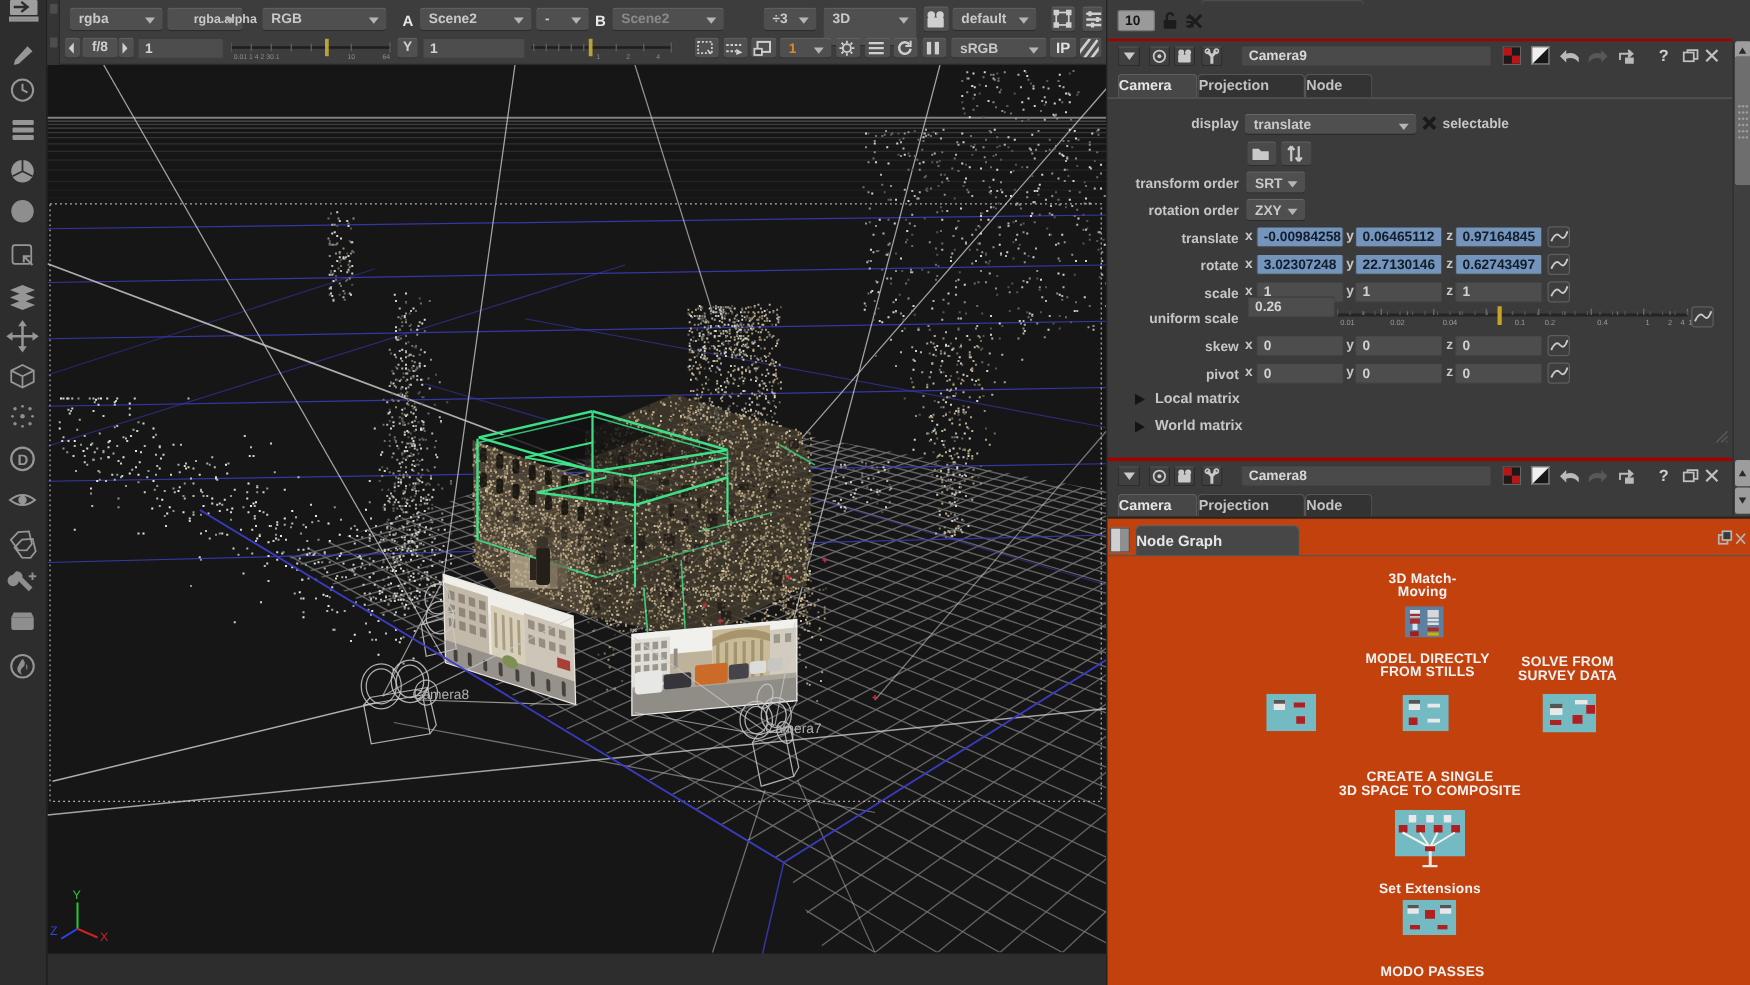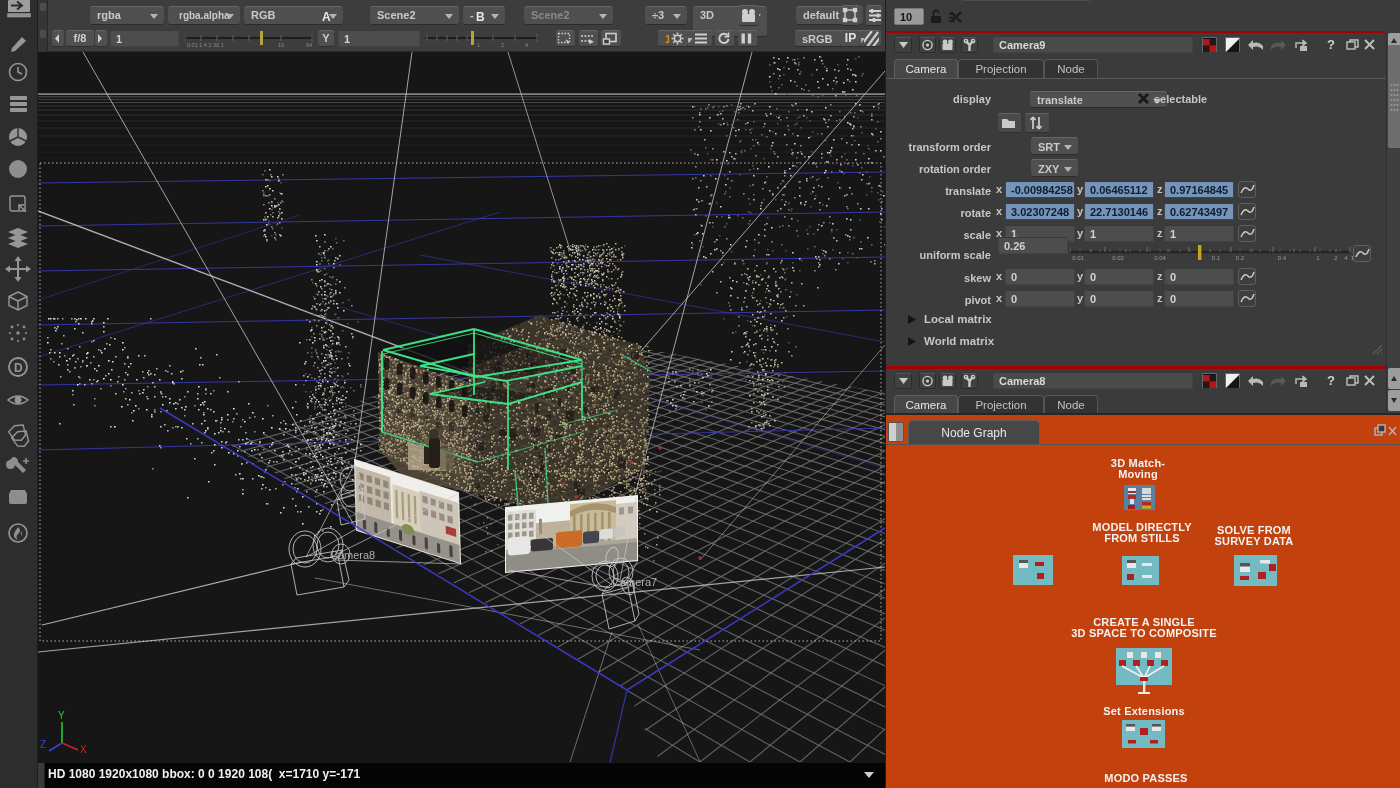--- a/index.html
+++ b/index.html
@@ -6,33 +6,33 @@
 html,body { width:1400px; height:788px; overflow:hidden; background:#2d2d2d;
   font-family:"Liberation Sans", sans-serif; }
 #page { position:relative; width:1400px; height:788px; }
 .abs { position:absolute; }
 .btn { position:absolute; background:#505050; border-radius:3px;
   border-top:1px solid #646464; border-bottom:1px solid #2e2e2e;
   color:#cfcfcf; font-size:11px; font-weight:bold; }
 .dd { position:absolute; background:#4f4f4f; border-radius:3px;
   border-top:1px solid #666; border-bottom:1px solid #2b2b2b;
   color:#c9c9c9; font-size:11px; font-weight:bold; line-height:17px;
-  padding-left:7px;margin-left:34px; }
+  padding-left:7px; }
 .dd:after { content:""; position:absolute; right:6px; top:7px;
   border-left:4px solid transparent; border-right:4px solid transparent;
   border-top:5px solid #b5b5b5; }
 .lbl { position:absolute; color:#c6c6c6; font-size:11px; font-weight:bold; }
 .fld { position:absolute; background:#4d4d4d; border-radius:2px;
   border:1px solid #434343; border-top-color:#393939; color:#d2d2d2;
   font-size:11px; font-weight:bold; line-height:16px; padding-left:5px; }
 .fldsel { background:#7494bc; color:#111d2b; }
 .curveb { position:absolute; width:18px; height:17px; background:#3e3e3e;
   border:1px solid #5e5e5e; border-radius:3px; }
 .tab { position:absolute; height:19px; line-height:19px; font-size:11.5px;
-  font-weight:normal; color:#c2c2c2; text-align:center;
+  font-weight:bold; color:#c2c2c2; text-align:left;
   border:1px solid #555; border-bottom:none; border-radius:4px 4px 0 0;
   background:#333; }
 .tabon { background:#474747; color:#e6e6e6; border-color:#5f5f5f; }
 .ng-lab { position:absolute; color:#f2f2f2; font-size:11px; font-weight:bold;
   text-align:center; line-height:11px; letter-spacing:0.2px; width:160px;
   transform:translateX(-80px); }
 </style>
 </head>
 <body>
 <div id="page">
@@ -104,21 +104,21 @@
 </g>
 </svg>
 </div>
 
 <div class="abs" style="left:38px;top:0;width:847px;height:52px;background:#3d3d3d;border-bottom:1px solid #2a2a2a">
   <div class="abs" style="left:0;top:0;width:10px;height:52px;background:#353535;border-right:1px solid #2a2a2a"></div>
   <div class="abs" style="left:2px;top:3px;width:6px;height:8px;background:#4d4d4d;border-radius:1px"></div>
   <div class="abs" style="left:2px;top:30px;width:6px;height:8px;background:#4d4d4d;border-radius:1px"></div>
 
   <div class="dd" style="left:18px;top:6px;width:74px;height:19px">rgba</div>
-  <div class="dd" style="left:96px;top:6px;width:72px;height:19px;font-size:10px;padding-left:11px">rgba.alpha</div>
+  <div class="dd" style="left:96px;top:6px;width:60px;height:19px;font-size:10px;padding-left:21px">rgba.alpha</div>
   <div class="dd" style="left:172px;top:6px;width:99px;height:19px">RGB</div>
   <div class="lbl" style="left:284px;top:10px;color:#e8e8e8;font-size:12px">A</div>
   <div class="dd" style="left:298px;top:6px;width:89px;height:19px">Scene2</div>
   <div class="dd" style="left:391px;top:6px;width:42px;height:19px">-</div>
   <div class="lbl" style="left:438px;top:10px;color:#e8e8e8;font-size:12px">B</div>
   <div class="dd" style="left:452px;top:6px;width:89px;height:19px;color:#8a8a8a">Scene2</div>
   <div class="dd" style="left:573px;top:6px;width:42px;height:19px">÷3</div>
   <div class="dd" style="left:621px;top:6px;width:74px;height:31px">3D</div>
   <div class="btn" style="left:701px;top:5px;width:20px;height:21px">
     <svg width="19" height="19">
@@ -779,25 +779,20 @@
 <g stroke-width="1.6" fill="none">
 <line x1="62" y1="743" x2="62" y2="722" stroke="#22cc33"></line>
 <line x1="62" y1="743" x2="78" y2="750" stroke="#cc2222"></line>
 <line x1="62" y1="743" x2="49" y2="751" stroke="#3344ee"></line>
 </g>
 <text x="58" y="719" font-family="Liberation Sans, sans-serif" font-size="10" fill="#22cc33">Y</text>
 <text x="80" y="753" font-family="Liberation Sans, sans-serif" font-size="10" fill="#cc2222">X</text>
 <text x="40" y="748" font-family="Liberation Sans, sans-serif" font-size="10" fill="#3344ee">Z</text>
 </svg>
 
-<div class="abs" style="left:38px;top:763px;width:847px;height:25px;background:#050505">
-  <div class="abs" style="left:0;top:0;width:7px;height:25px;background:#3a3a3a;border-right:1px solid #222"></div>
-  <div class="abs" style="left:10px;top:4px;color:#f0f0f0;font-size:12px;font-weight:bold">HD 1080 1920x1080 bbox: 0 0 1920 108(&nbsp; x=1710 y=-171</div>
-  <div class="abs" style="left:826px;top:9px;width:0;height:0;border-left:5px solid transparent;border-right:5px solid transparent;border-top:6px solid #cfcfcf"></div>
-</div>
 
 <div class="abs" style="left:885px;top:0;width:515px;height:788px;background:#3b3b3b;border-left:1px solid #1e1e1e">
 
   <div class="abs" style="left:0;top:0;width:515px;height:31px;background:#3b3b3b">
     <div class="abs" style="left:75px;top:0;width:130px;height:4px;border:1px solid #4c4c4c;border-bottom:none;border-radius:3px 3px 0 0"></div>
     <div class="fld" style="left:8px;top:8px;width:30px;height:17px;background:#9a9a9a;color:#161616;border-color:#777">10</div>
     <svg class="abs" style="left:43px;top:7px" width="40" height="19">
           <g fill="#1c1c1c">
             <rect x="2" y="9" width="10" height="7" rx="1"></rect>
             <path d="M4.5 9 v-3 a2.5 2.5 0 0 1 5 0" fill="none" stroke="#1c1c1c" stroke-width="1.8"></path>

